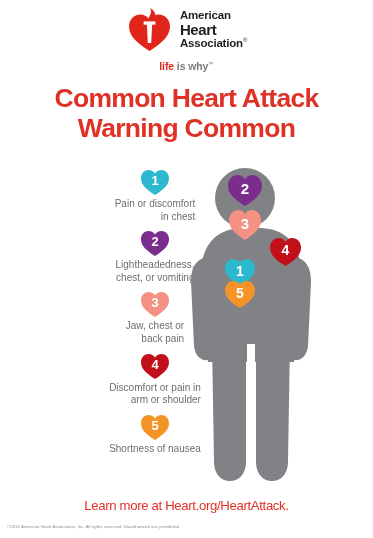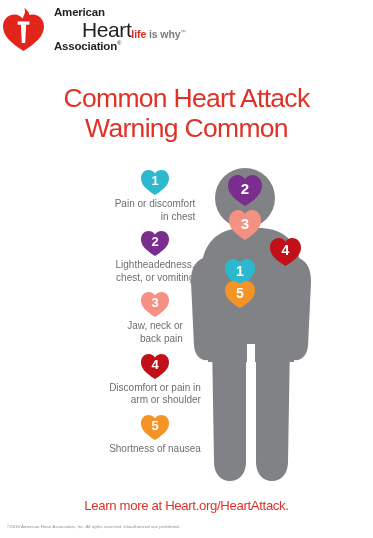--- a/index.html
+++ b/index.html
@@ -15,58 +15,58 @@
     width: 373px;
     height: 538px;
     background: #ffffff;
   }
 
   
   .logo-block {
     position: absolute;
     left: 0; right: 0; top: 7px;
     display: flex;
-    flex-direction: row;
+    flex-direction: column;
     align-items: center;
   }
   .logo-row {
     display: flex;
     align-items: center;
     gap: 8px;
   }
   .logo-mark { width: 46px; height: 46px; display: block; }
   .logo-words {
     display: flex;
     flex-direction: column;
     line-height: 1.03;
     color: #231f20;
   }
   .logo-words .l1 { font-size: 11.5px; font-weight: bold; letter-spacing: -0.2px; }
-  .logo-words .l2 { font-size: 21px; font-weight: normal; letter-spacing: -0.4px; margin-left: 28px; }
+  .logo-words .l2 { font-size: 15px; font-weight: bold; letter-spacing: -0.4px; }
   .logo-words .l3 { font-size: 11.5px; font-weight: bold; letter-spacing: -0.2px; position: relative; }
   .logo-words .reg { font-size: 6px; font-weight: normal; vertical-align: super; }
   .tagline {
     margin-top: 7px;
     font-size: 10.5px;
     font-weight: bold;
     color: #7b7b7b;
     letter-spacing: -0.1px;
   }
   .tagline .life { color: #e1251b; }
   .tagline .tm { font-size: 5.5px; vertical-align: super; font-weight: normal; }
 
   
   .title {
     position: absolute;
     top: 84px;
     left: 0; right: 0;
     text-align: center;
     color: #e03127;
     font-size: 26.5px;
-    font-weight: normal;
+    font-weight: bold;
     line-height: 1.12;
     letter-spacing: -0.7px;
   }
 
   
   .list {
     position: absolute;
     left: 96px;
     top: 168px;
     width: 118px;
@@ -212,21 +212,21 @@
 chest, or vomiting</span>
     </div>
 
     <div class="item">
       <span class="heart-badge">
         <svg viewBox="0 0 30 28" xmlns="http://www.w3.org/2000/svg">
             <path d="M15 27 C4.5 20.3 1 15.6 1 10.2 C1 5.3 4.5 2 8.6 2 C11.4 2 13.7 3.4 15 5.4 C16.3 3.4 18.6 2 21.4 2 C25.5 2 29 5.3 29 10.2 C29 15.6 25.5 20.3 15 27 Z" fill="#f49183"></path>
           </svg>
         <span class="num">3</span>
       </span>
-      <span class="item-label">Jaw, neck or
+      <span class="item-label">Jaw, chest or
 back pain</span>
     </div>
 
     <div class="item">
       <span class="heart-badge">
         <svg viewBox="0 0 30 28" xmlns="http://www.w3.org/2000/svg">
             <path d="M15 27 C4.5 20.3 1 15.6 1 10.2 C1 5.3 4.5 2 8.6 2 C11.4 2 13.7 3.4 15 5.4 C16.3 3.4 18.6 2 21.4 2 C25.5 2 29 5.3 29 10.2 C29 15.6 25.5 20.3 15 27 Z" fill="#c2101b"></path>
           </svg>
         <span class="num">4</span>
       </span>

